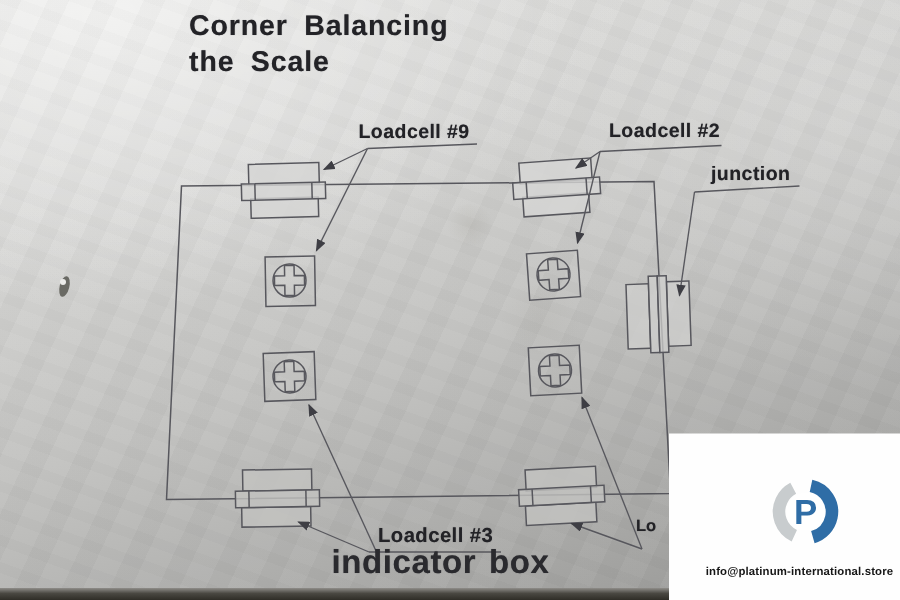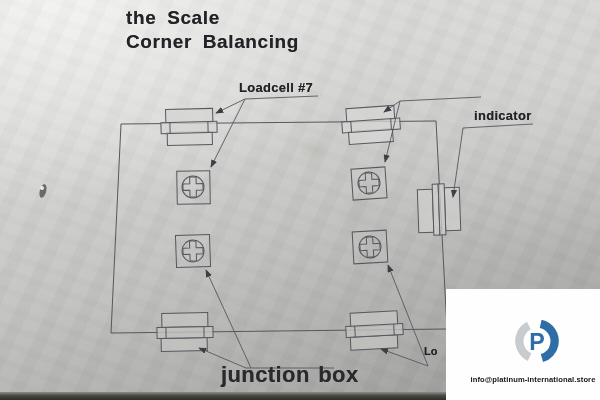--- a/index.html
+++ b/index.html
@@ -130,27 +130,29 @@
         <line x1="428" y1="366" x2="381" y2="349" marker-end="url(#arrow)"></line>
         <line x1="428" y1="366" x2="388" y2="265" marker-end="url(#arrow)"></line>
       </g>
     </g>
 
     <ellipse cx="43" cy="191" rx="3.2" ry="7" transform="rotate(14 43 191)" fill="#6a6a64"></ellipse>
   </svg>
   <div class="speck-light"></div>
 
   <div class="lbl title">
+    <div>Corner Balancing</div>
     <div>the Scale</div>
-    <div>Corner Balancing</div>
   </div>
-  <div class="lbl lbl-lc1">Loadcell #7</div>
-  <div class="lbl lbl-ind">indicator</div>
+  <div class="lbl lbl-lc1">Loadcell #9</div>
+  <div class="lbl lbl-lc2">Loadcell #2</div>
+  <div class="lbl lbl-ind">junction</div>
+  <div class="lbl lbl-lc3">Loadcell #3</div>
   <div class="lbl lbl-lc4">Lo</div>
-  <div class="lbl lbl-jb">junction box</div>
+  <div class="lbl lbl-jb">indicator box</div>
 
   <div class="bottom-strip"></div>
 
   <div class="watermark">
     <div class="wm-inner">
       <svg class="wm-logo" width="56" height="52" viewBox="0 0 56 56">
         <circle cx="28" cy="26" r="19" fill="none" stroke="#c8ccce" stroke-width="9" stroke-dasharray="42 78" transform="rotate(115 28 26)"></circle>
         <circle cx="28" cy="26" r="19" fill="none" stroke="#2f6da6" stroke-width="9" stroke-dasharray="50 70" transform="rotate(-78 28 26)"></circle>
         <circle cx="28" cy="26" r="13.5" fill="#ffffff"></circle>
         <text x="28" y="35" text-anchor="middle" font-size="25" font-weight="bold" fill="#2f6da6" font-family="Liberation Sans, sans-serif">P</text>

